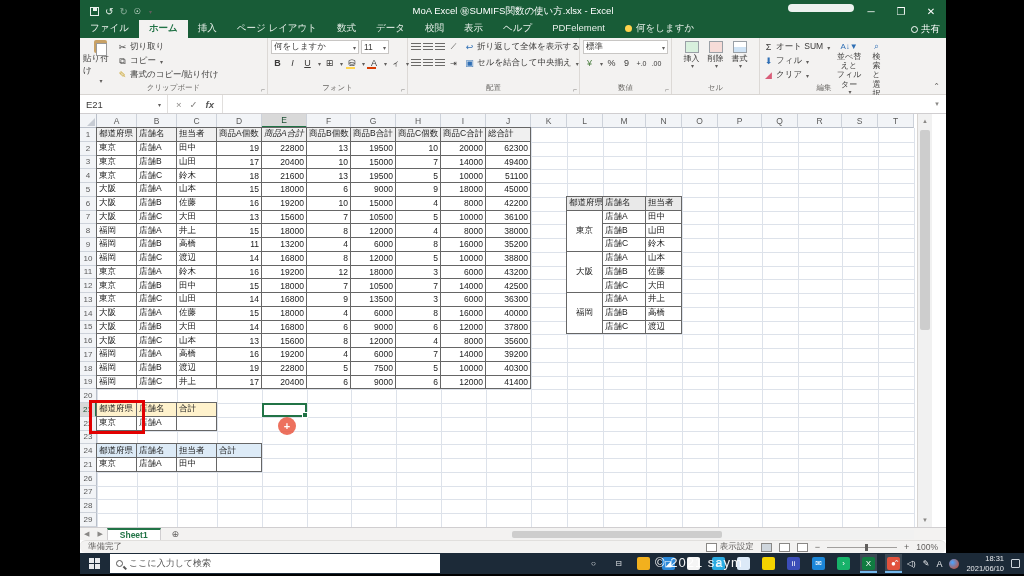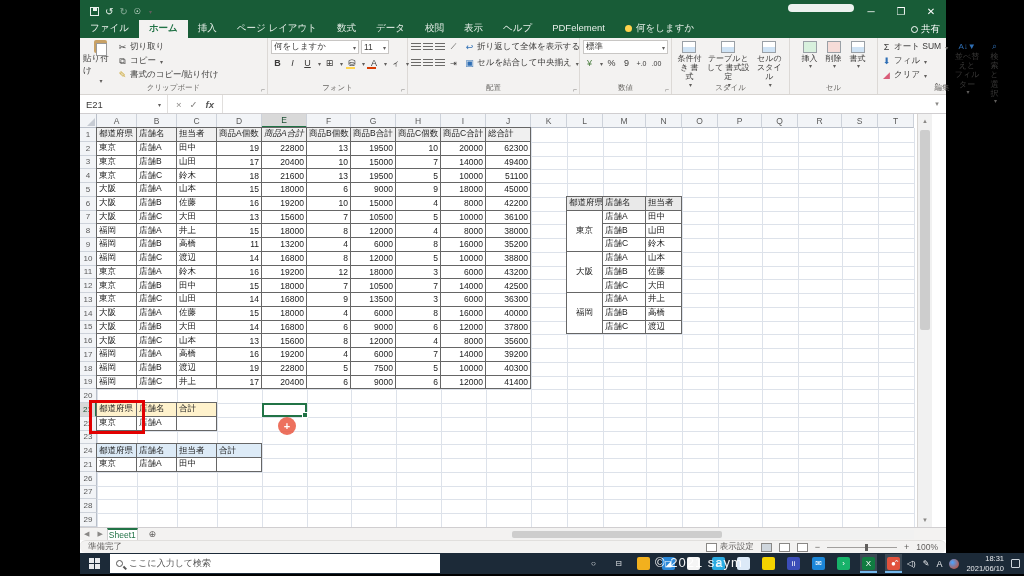--- a/index.html
+++ b/index.html
@@ -71,21 +71,21 @@
   .vscroll .arr{position:absolute;left:0;width:14px;height:14px;display:flex;align-items:center;justify-content:center;font-size:6px;color:#8a8886;}
   .vthumb{position:absolute;left:2px;top:16px;width:10px;height:200px;background:#cdcdcd;border-radius:2px;}
   .selbox{position:absolute;border:2px solid #217346;}
   .selbox:after{content:"";position:absolute;right:-3px;bottom:-3px;width:4px;height:4px;background:#217346;border:1px solid #fff;}
   .redbox{position:absolute;border:3px solid #e20000;}
   .cursor{position:absolute;width:18px;height:18px;border-radius:50%;background:rgba(234,88,66,.85);display:flex;align-items:center;justify-content:center;color:#fff;font-size:11px;font-weight:bold;z-index:30;}
 
   
   .tabbar{position:absolute;left:0;top:527px;width:100%;height:13px;background:#f3f2f1;border-top:1px solid #d0ced0;display:flex;align-items:center;font-size:8.5px;color:#605e5c;}
   .nav{padding:0 4px;font-size:7px;color:#8a8886;}
-  .sheettab{height:13px;display:flex;align-items:center;padding:0 1px;background:#fff;border-left:1px solid #d0ced0;border-right:1px solid #d0ced0;color:#217346;font-weight:normal;border-top:2px solid #217346;}
+  .sheettab{height:13px;display:flex;align-items:center;padding:0 12px;background:#fff;border-left:1px solid #d0ced0;border-right:1px solid #d0ced0;color:#217346;font-weight:bold;border-top:2px solid #217346;}
   .addsheet{width:13px;height:13px;display:flex;align-items:center;justify-content:center;border-radius:50%;font-size:9px;color:#605e5c;margin-left:8px;}
   .hscroll{position:absolute;left:430px;top:2px;width:404px;height:9px;background:#f1f1f1;}
   .hthumb{position:absolute;left:2px;top:1px;width:210px;height:7px;background:#cdcdcd;border-radius:2px;}
   .statusbar{position:absolute;left:0;top:540px;width:100%;height:13px;background:#f3f2f1;border-top:1px solid #e1dfdd;display:flex;align-items:center;font-size:8.5px;color:#605e5c;border-radius:6px;}
   .statusbar .left{padding-left:8px;}
   .statusbar .right{margin-left:auto;display:flex;align-items:center;gap:7px;padding-right:8px;}
   .viewic{width:11px;height:9px;border:1px solid #8a8886;background:#fff;}
   .viewic.on{background:#cfd6dd;}
   .zoomtrack{position:relative;width:70px;height:1px;background:#a19f9d;}
   .zoomthumb{position:absolute;left:55%;top:-3px;width:3px;height:7px;background:#605e5c;}
@@ -117,20 +117,21 @@
   <div id="win">
 
     <div class="titlebar">
       <div class="qat">
         <span class="save-ic"></span>
         <span>↺</span>
         <span style="opacity:.5">↻</span>
         <span style="font-size:8px">☉</span>
         <span class="dd">▾</span>
       </div>
+      <div class="title-text">MoA Excel ㊙SUMIFS関数の使い方.xlsx  -  Excel</div>
       <div class="video-bar"></div>
       <div class="winctrl">
         <span>─</span>
         <span>❐</span>
         <span>✕</span>
       </div>
     </div>
 
     <div class="tabrow">
       <span id="tabs-holder" style="display:flex;">
@@ -254,40 +255,20 @@
             <span class="dd">▾</span>
           <span class="fbtn">%</span>
           <span class="fbtn">9</span>
           <span class="fbtn" style="font-size:7px">+.0</span>
           <span class="fbtn" style="font-size:7px">.00</span>
         </div>
         <div class="glabel">数値</div>
         <div class="dlg">⌐</div>
       </div>
 
-      <div class="rgroup" style="width:118px">
-        <div style="display:flex;">
-          <span class="stackbtn">
-              <span class="sticon"></span>
-              <span>条件付き 書式</span>
-              <span class="dd">▾</span>
-            </span>
-          <span class="stackbtn">
-              <span class="sticon"></span>
-              <span>テーブルとして 書式設定</span>
-              <span class="dd">▾</span>
-            </span>
-          <span class="stackbtn">
-              <span class="sticon"></span>
-              <span>セルの スタイル</span>
-              <span class="dd">▾</span>
-            </span>
-        </div>
-        <div class="glabel">スタイル</div>
-      </div>
 
       <div class="rgroup" style="width:88px">
         <div style="display:flex;justify-content:center;gap:4px;">
           <span class="stackbtn">
               <span class="sticon" style="background:#d8f0dd"></span>
               <span>挿入</span>
               <span class="dd">▾</span>
             </span>
           <span class="stackbtn">
               <span class="sticon" style="background:#f6dcd8"></span>

